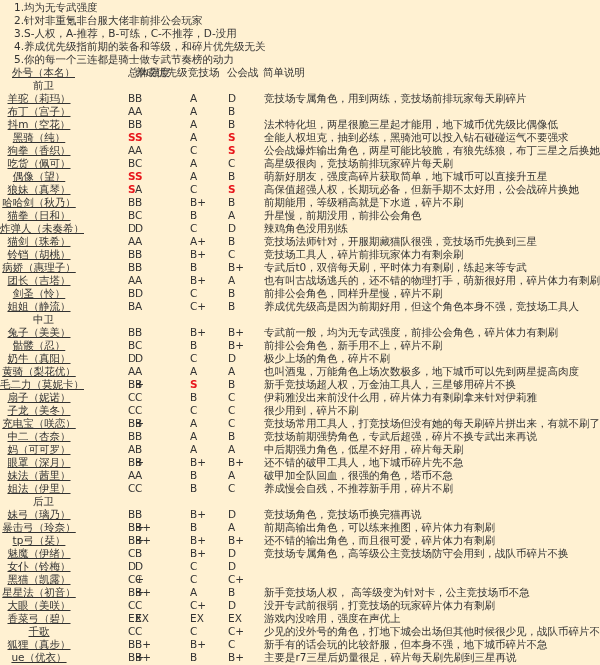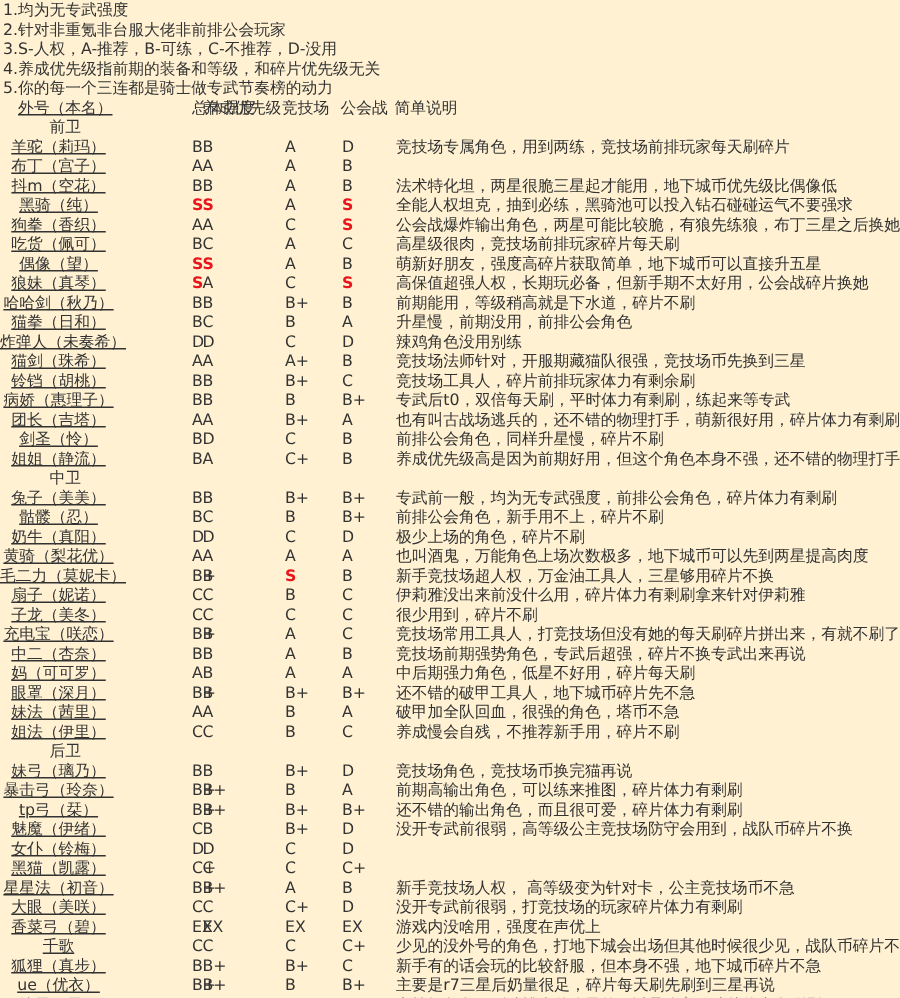--- a/index.html
+++ b/index.html
@@ -20,20 +20,21 @@
       position: relative;
       width: 600px;
       height: 665px;
       padding-top: 1px;
       box-sizing: border-box;
     }
     .note {
       height: 13px;
       padding-left: 2px;
       white-space: nowrap;
+      margin-left: 12px;
     }
     .row {
       position: relative;
       height: 13px;
       white-space: nowrap;
     }
     .row > span {
       position: absolute;
       top: 0;
     }
@@ -218,21 +219,21 @@
         <span class="c-arena">C</span>
         <span class="c-guild">B</span>
         <span class="c-desc">前排公会角色，同样升星慢，碎片不刷</span>
       </div>
       <div class="row">
         <span class="c-name">姐姐（静流）</span>
         <span class="c-overall">B</span>
         <span class="c-priority">A</span>
         <span class="c-arena">C+</span>
         <span class="c-guild">B</span>
-        <span class="c-desc">养成优先级高是因为前期好用，但这个角色本身不强，还不错的物理打手</span>
+        <span class="c-desc">养成优先级高是因为前期好用，但这个角色本身不强，竞技场工具人</span>
       </div>
       <div class="section">
         <span>中卫</span>
       </div>
       <div class="row">
         <span class="c-name">兔子（美美）</span>
         <span class="c-overall">B</span>
         <span class="c-priority">B</span>
         <span class="c-arena">B+</span>
         <span class="c-guild">B+</span>
@@ -360,21 +361,21 @@
         <span class="c-arena">B+</span>
         <span class="c-guild">B+</span>
         <span class="c-desc">还不错的输出角色，而且很可爱，碎片体力有剩刷</span>
       </div>
       <div class="row">
         <span class="c-name">魅魔（伊绪）</span>
         <span class="c-overall">C</span>
         <span class="c-priority">B</span>
         <span class="c-arena">B+</span>
         <span class="c-guild">D</span>
-        <span class="c-desc">没开专武前很弱，高等级公主竞技场防守会用到，战队币碎片不换</span>
+        <span class="c-desc">竞技场专属角色，高等级公主竞技场防守会用到，战队币碎片不换</span>
       </div>
       <div class="row">
         <span class="c-name">女仆（铃梅）</span>
         <span class="c-overall">D</span>
         <span class="c-priority">D</span>
         <span class="c-arena">C</span>
         <span class="c-guild">D</span>
       </div>
       <div class="row">
         <span class="c-name">黑猫（凯露）</span>

